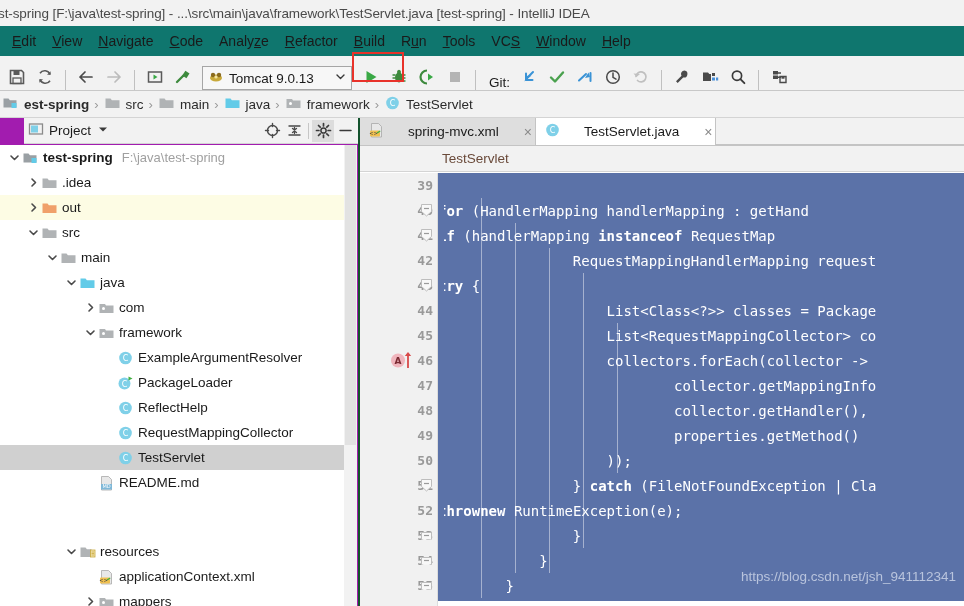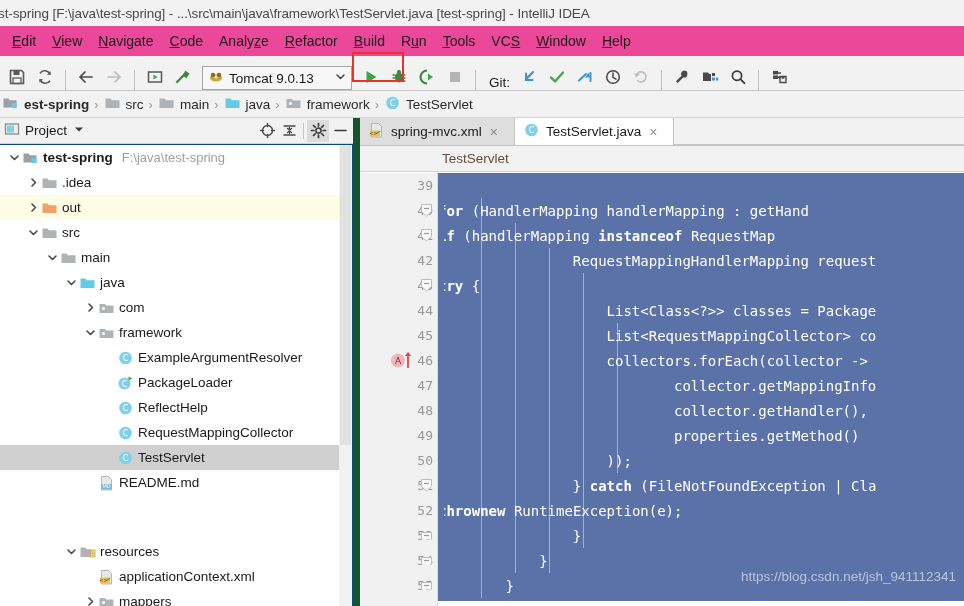--- a/index.html
+++ b/index.html
@@ -20,21 +20,21 @@
     padding-left: 0px;
     font-size: 13.5px; color: #4a4a4a;
     white-space: nowrap;
     overflow: hidden;
   }
   .titlebar .ttext { margin-left: -2px; letter-spacing: -0.1px; }
 
   
   .menubar {
     height: 30px; width: 100%;
-    background: #ec4899;
+    background: #0f766e;
     display: flex; align-items: center;
     padding-left: 4px;
     font-size: 14px; color: #1a1a1a;
     position: relative;
   }
   .menu-item {
     padding: 3px 8px;
     cursor: default;
     white-space: nowrap;
   }
@@ -88,23 +88,24 @@
   .bc-item { display: flex; align-items: center; gap: 5px; padding: 0 2px; }
   .bc-item.bold { font-weight: bold; }
   .bc-sep { color: #9a9a9a; margin: 0 3px; font-size: 13px; }
 
   
   .main { position: absolute; top: 118px; left: 0; width: 964px; height: 488px; display: flex; }
 
   
   .project-panel {
     width: 360px; height: 488px;
-    background: #0c4a6e;
+    background: #a21caf;
     position: relative;
-    border-right: 7px solid #14532d;
+    border-right: 2px solid #14532d;
+    padding-left: 24px;
   }
   .panel-header {
     height: 26px;
     background: #f2f2f2;
     display: flex; align-items: center;
     padding: 0 2px 0 4px;
     border-bottom: 1px solid #d4d4d4;
     font-size: 13.5px; color: #1a1a1a;
   }
   .panel-header .ph-title { margin-left: 5px; }
@@ -158,22 +159,22 @@
   .editor-area { flex: 1; height: 488px; position: relative; background: #ffffff; overflow: hidden; }
   .tabs {
     height: 28px;
     background: #f2f2f2;
     display: flex; align-items: flex-end;
     border-bottom: 1px solid #c4c4c4;
   }
   .tab {
     height: 27px;
     display: flex; align-items: center;
-    gap: 6px;
-    padding: 0 16px 0 8px;
+    gap: 23px;
+    padding: 0 3px 0 8px;
     font-size: 13.5px; color: #1a1a1a;
     background: #dedede;
     border-right: 1px solid #c4c4c4;
     white-space: nowrap;
   }
   .tab.active { background: #ffffff; }
   .tab .tclose { color: #8a8a8a; font-size: 14px; margin-left: 2px; }
   .tabs-filler { flex: 1; height: 27px; background: #f2f2f2; border-bottom:1px solid #c4c4c4;}
 
   .crumbline {
@@ -195,20 +196,21 @@
   }
   .gline {
     height: 25px;
     display: flex; align-items: center;
     justify-content: flex-end;
     position: relative;
     padding-right: 4px;
     font-family: "DejaVu Sans Mono", monospace;
     font-size: 13px;
     color: #999999;
+    font-weight: bold;
   }
   .gline .lnum { width: 26px; text-align: right; }
   .fold {
     position: absolute;
     right: 4px; top: 5px;
     width: 13px; height: 14px;
   }
   .ovr-marker { position: absolute; left: 30px; top: 3px; width: 26px; height: 19px; }
 
   .code {

